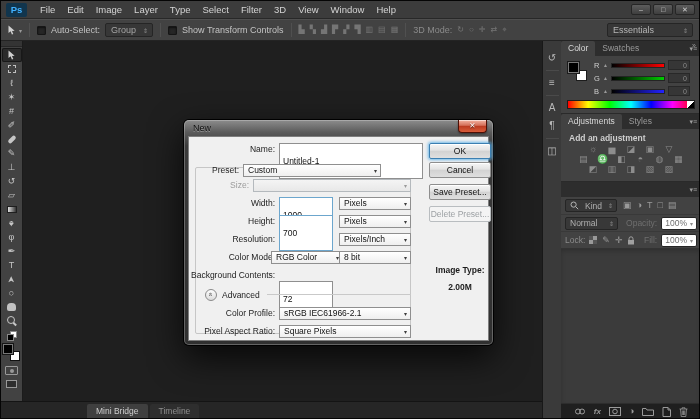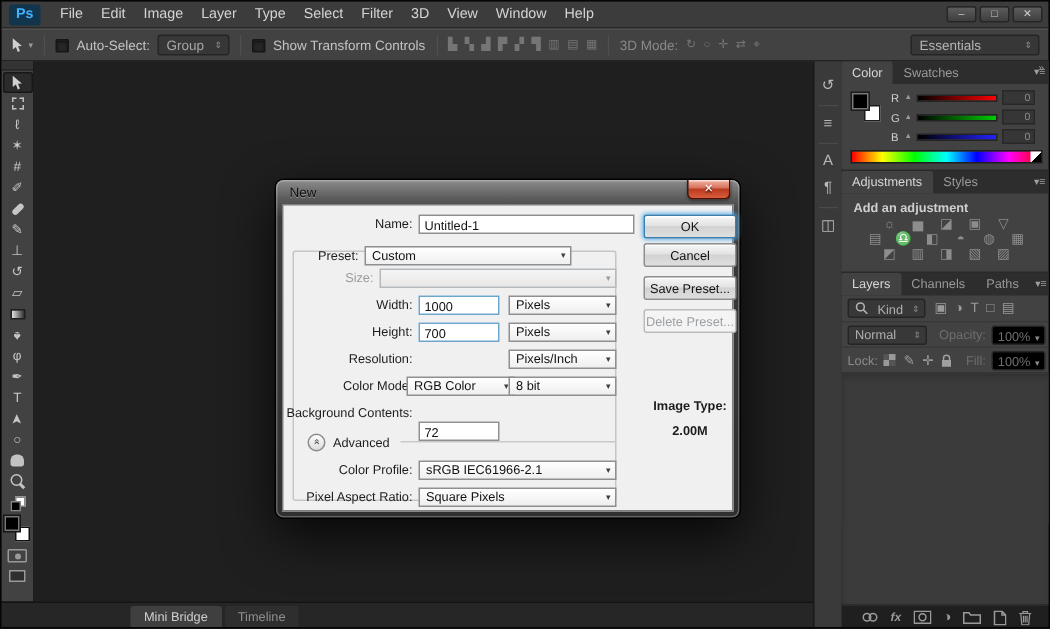--- a/index.html
+++ b/index.html
@@ -94,37 +94,37 @@
   .adj-hint{position:absolute;left:8px;top:19px;font-size:8.5px;font-weight:bold;color:#cfcfcf}
   .adj-rows{position:absolute;left:0;top:31px;width:100%;display:flex;flex-direction:column;gap:1px}
   .adj-row{display:flex;gap:8px;justify-content:center}
   .adj-icon{color:#8d8d8d;font-size:9px;width:11px;text-align:center}
   #panel-layers{height:238px;border-top:1px solid #2a2a2a;display:flex;flex-direction:column}
   .lrow{height:17px;display:flex;align-items:center;padding:0 4px;gap:4px;font-size:8.5px;flex:none}
   .lrow + .lrow{border-top:1px solid #393939}
   .dkcombo{display:inline-flex;align-items:center;justify-content:space-between;background:#383838;border:1px solid #252525;border-radius:2px;height:13px;padding:0 3px 0 4px;color:#b0b0b0;gap:3px;font-size:8.5px}
   .graylabel{color:#8b8b8b}
   .dimlabel{color:#6f6f6f}
-  .valbox{display:inline-flex;align-items:flex-end;gap:3px;background:#000000;border:1px solid #252525;border-radius:2px;height:13px;padding:0 3px;color:#6f6f6f;font-size:8.5px}
+  .valbox{display:inline-flex;align-items:center;gap:3px;background:#ffffff;border:1px solid #252525;border-radius:2px;height:13px;padding:0 3px;color:#6f6f6f;font-size:8.5px}
   .lficon{color:#9a9a9a;font-size:9px}
   .lr-content{flex:1;background:#3b3b3b;border-top:1px solid #333;box-shadow:inset 0 2px 5px rgba(0,0,0,.2)}
   .lr-bottom{height:16px;border-top:1px solid #2d2d2d;display:flex;align-items:center;justify-content:center;gap:8px;flex:none}
   .lbicon{color:#9a9a9a;font-size:9px}
   .fx{font-style:italic;font-weight:bold;font-size:8px;color:#9a9a9a}
 
   
   #dialog{position:absolute;left:183px;top:119px;width:309px;height:225px;border-radius:5px;background:linear-gradient(180deg,#8d8d8d,#5c5c5c 12px,#3a3a3a 26px,#303030);box-shadow:0 12px 34px rgba(0,0,0,.8),0 0 0 1px #000,inset 0 0 0 1px rgba(255,255,255,.25);z-index:20}
   .dlg-title{position:absolute;left:0;top:0;right:0;height:16px;line-height:16px;padding-left:9px;font-size:9px;color:#0e0e0e;text-shadow:0 1px 0 rgba(255,255,255,.35)}
   .dlg-close{position:absolute;right:6px;top:0;width:29px;height:13px;border-radius:0 0 4px 4px;background:linear-gradient(180deg,#f4b5a3,#d4705a 45%,#ba3a20 50%,#d95c3a);border:1px solid #4e0f05;border-top:none;color:#fff;font-size:7.5px;text-align:center;line-height:11px;box-shadow:inset 0 1px 0 rgba(255,255,255,.55),0 1px 2px rgba(0,0,0,.4);text-shadow:0 1px 1px rgba(0,0,0,.6)}
   .dlg-body{position:absolute;left:4px;right:4px;top:16px;bottom:4px;background:#f0f0f0;border:1px solid #7e7e7e;font-size:8.5px;color:#1c1c1c}
   .groupbox{position:absolute;left:6px;top:30px;width:216px;height:167px;border:1px solid #c6c6c6;border-radius:2px}
   .dlabel{position:absolute;width:84px;left:2px;text-align:right;line-height:13px;white-space:nowrap}
   .dlabel.disabled{color:#9b9b9b}
   .drow{position:absolute;left:0;right:0;height:13px}
-  .din{position:absolute;height:13px;background:#fff;border:1px solid #8f8f8f;font-size:8.5px;padding:5px 3px;color:#111;font-family:"Liberation Sans",sans-serif}
+  .din{position:absolute;height:13px;background:#fff;border:1px solid #8f8f8f;font-size:8.5px;padding:17px 3px;color:#111;font-family:"Liberation Sans",sans-serif}
   .din.blue{border-color:#6ca6cd}
   .dsel{position:absolute;height:13px;background:linear-gradient(#fff,#efefef);border:1px solid #8f8f8f;line-height:11px;padding:0 12px 0 4px;color:#111;white-space:nowrap;overflow:hidden}
   .dsel .arr{position:absolute;right:3px;top:1px;font-size:6px;color:#3d3d3d}
   .dsel.disabled{background:linear-gradient(#f4f4f4,#e8e8e8);border-color:#b4b9bd;color:#9a9a9a}
   .dsel.disabled .arr{color:#9a9a9a}
   .dbtn{position:absolute;left:240px;width:62px;height:16px;border-radius:2px;background:linear-gradient(#f6f6f6,#e3e3e3 45%,#d2d2d2 50%,#dfdfdf);border:1px solid #8e8e8e;font-size:8.5px;text-align:center;line-height:14px;color:#111;box-shadow:inset 0 1px 0 #fff}
   .dbtn.ok{top:6px;border-color:#3c7fb1;box-shadow:0 0 3px 1px rgba(88,175,232,.85),inset 0 1px 0 #fff}
   .dbtn.cancel{top:25px}
   .dbtn.save{top:47px}
   .dbtn.disabled{top:69px;background:#f4f4f4;border-color:#b9bdc0;color:#9da1a4;box-shadow:none}
@@ -483,25 +483,20 @@
             </span>
             <span class="icon adj-icon">
               <span>▨</span>
             </span>
           </div>
         </div>
     </section>
 
     <section id="panel-layers">
       <div class="tabbar">
-        <div class="tabs" id="layers-tabs">
-            <span class="tab active">Layers</span>
-            <span class="tab">Channels</span>
-            <span class="tab">Paths</span>
-          </div>
         <span class="pmenu">▾≡</span>
       </div>
       <div class="lrow">
         <span class="dkcombo" style="width:52px">
           <span class="icon" id="kind-mag">
               <svg width="9" height="9" viewBox="0 0 9 9">
                 <circle cx="3.6" cy="3.6" r="2.6" fill="none" stroke="#b5b5b5"></circle>
                 <line x1="5.6" y1="5.6" x2="8.2" y2="8.2" stroke="#b5b5b5"></line>
               </svg>
             </span>

